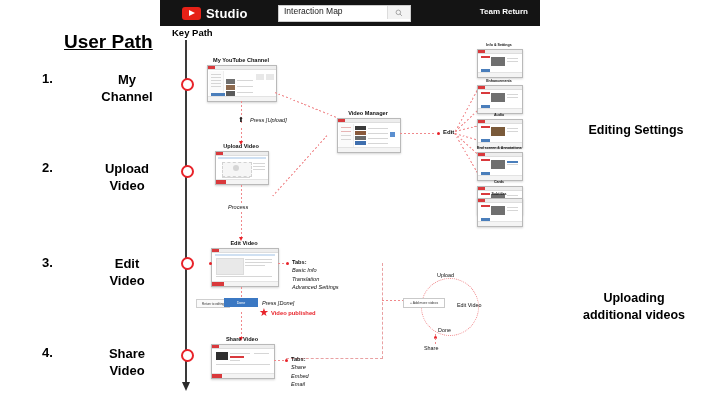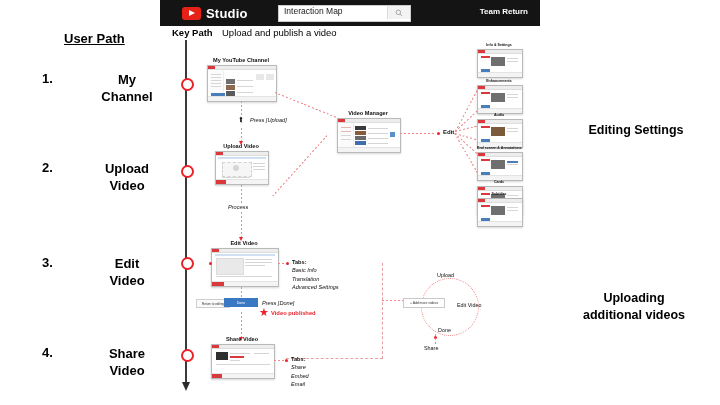--- a/index.html
+++ b/index.html
@@ -40,21 +40,21 @@
   .team{
     position:absolute;right:12px;top:7px;color:#fff;font-size:8px;font-weight:bold;
   }
 
   
   .keytasks{position:absolute;left:172px;top:27px;font-size:9.5px;font-weight:bold;}
   .keytasks-val{position:absolute;left:222px;top:27px;font-size:9.5px;}
 
   
   .userpath-title{
-    position:absolute;left:64px;top:31px;font-size:13px;font-weight:bold;
+    position:absolute;left:64px;top:31px;font-size:19px;font-weight:bold;
     text-decoration:underline;
   }
   .step{position:absolute;width:140px;}
   .step .num{position:absolute;left:0;top:0;font-size:13px;font-weight:bold;}
   .step .lbl{position:absolute;left:30px;top:0;width:110px;text-align:center;font-size:13px;font-weight:bold;line-height:17px;}
 
   
   .rlabel{position:absolute;font-size:12.5px;font-weight:bold;text-align:center;line-height:17px;}
 
   
@@ -159,21 +159,20 @@
           <circle cx="5" cy="5" r="3.4" fill="none" stroke="#9a9a9a" stroke-width="1.3"></circle>
           <line x1="7.4" y1="7.4" x2="10.4" y2="10.4" stroke="#9a9a9a" stroke-width="1.3"></line>
         </svg>
       </span>
     </div>
 
     <div class="team">Team Return</div>
   </div>
 
   <div class="keytasks">Key Path</div>
-  <div class="keytasks-val">Upload and publish a video</div>
 
   <div class="userpath-title">User Path</div>
 
   <div class="step" style="left:42px;top:71px;">
     <span class="num">1.</span>
     <span class="lbl">My<br>Channel</span>
   </div>
   <div class="step" style="left:42px;top:160px;">
     <span class="num">2.</span>
     <span class="lbl">Upload<br>Video</span>

